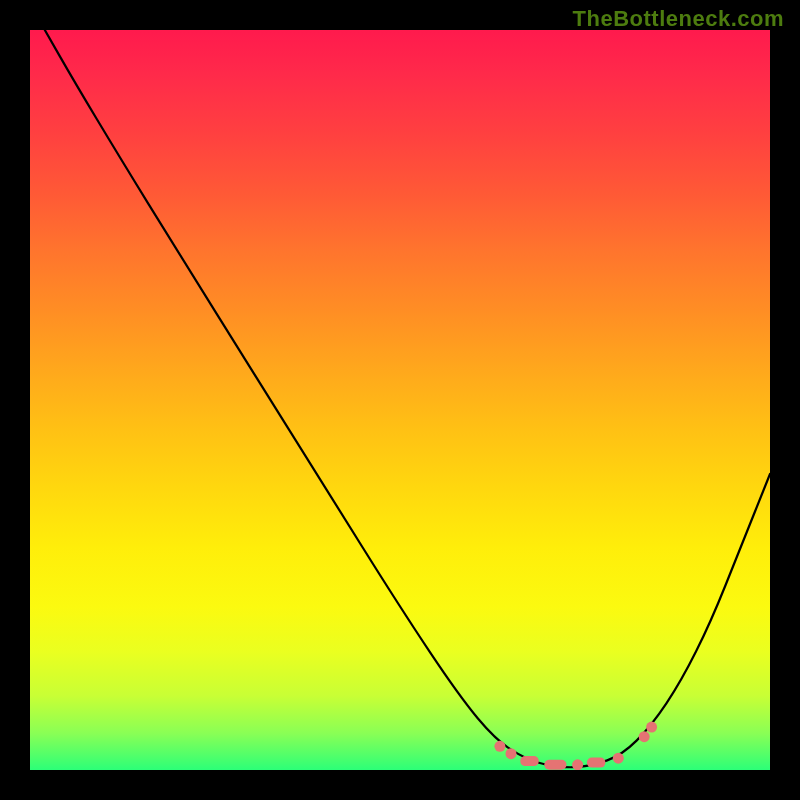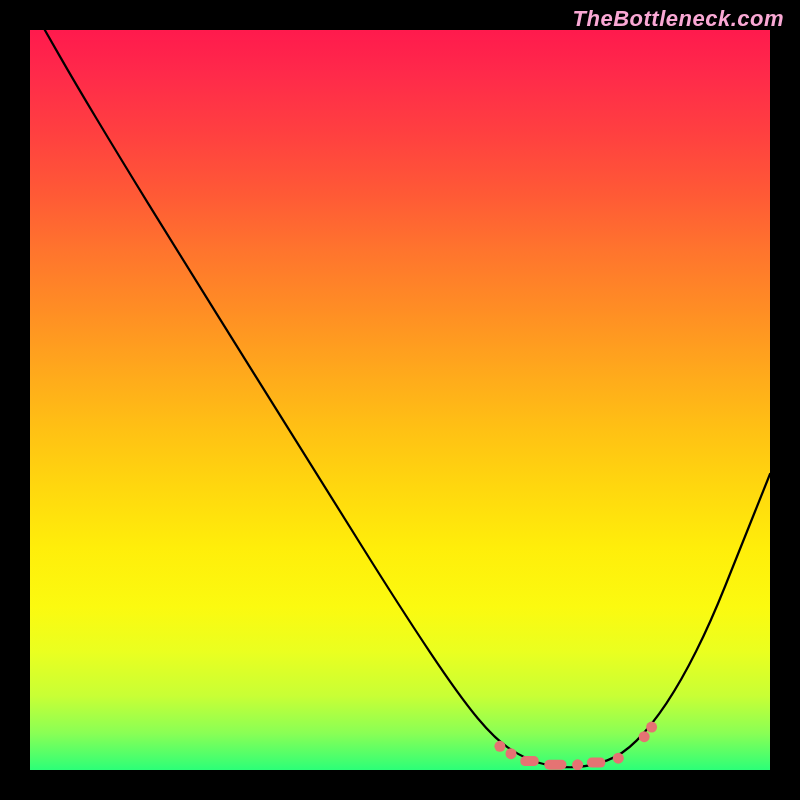--- a/index.html
+++ b/index.html
@@ -7,26 +7,25 @@
   .container {
     width: 800px;
     height: 800px;
     background: #000;
     position: relative;
   }
   .watermark {
     position: absolute;
     top: 6px;
     right: 16px;
-    color: #f9a8d4;
+    color: #4d7c0f;
     font-family: Arial, Helvetica, sans-serif;
     font-size: 22px;
     font-weight: bold;
     letter-spacing: 0.5px;
-    font-style: italic;
   }
   .plot-area {
     position: absolute;
     left: 30px;
     top: 30px;
     width: 740px;
     height: 740px;
   }
   .gradient {
     width: 100%;

